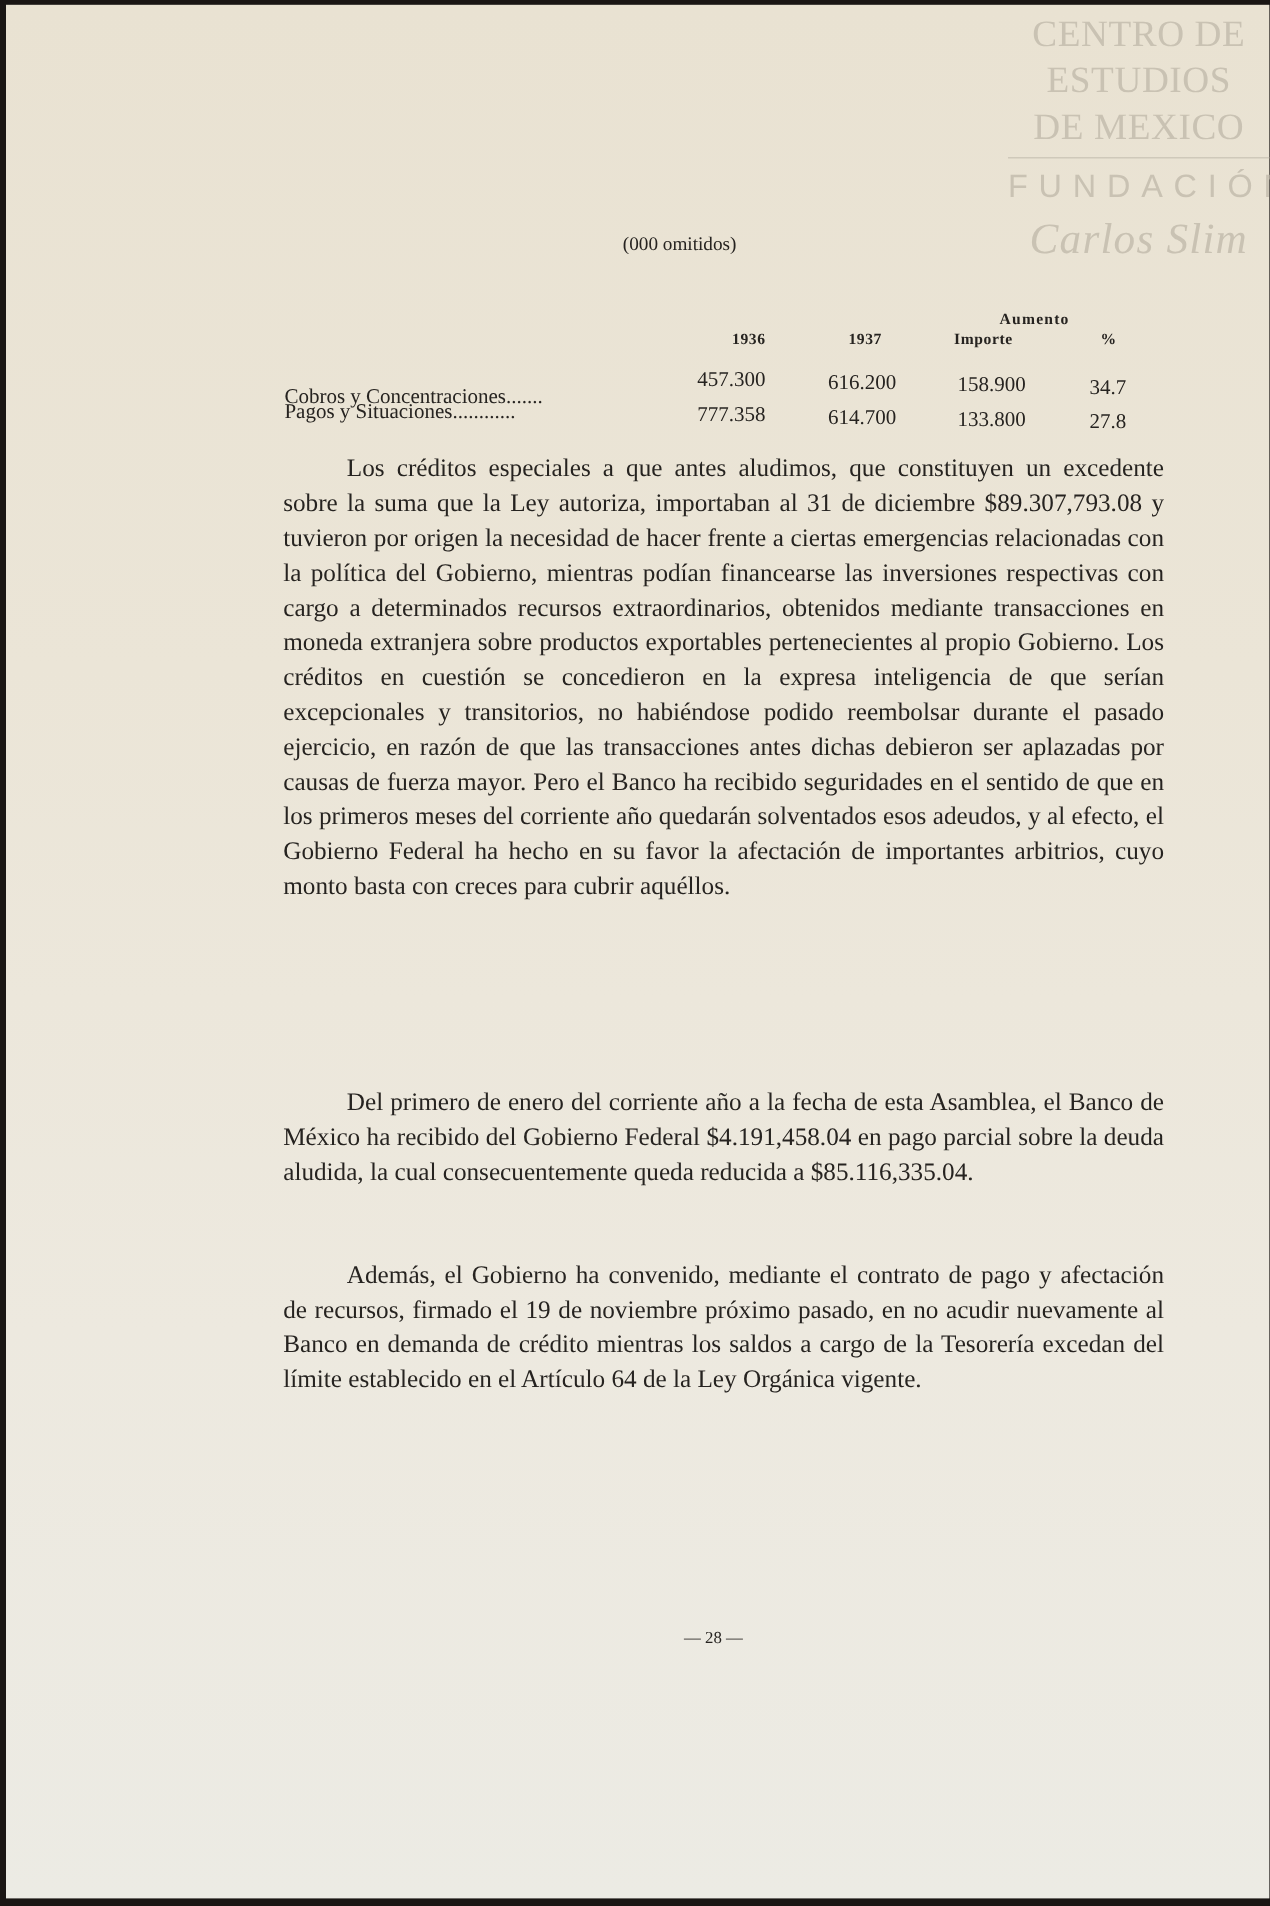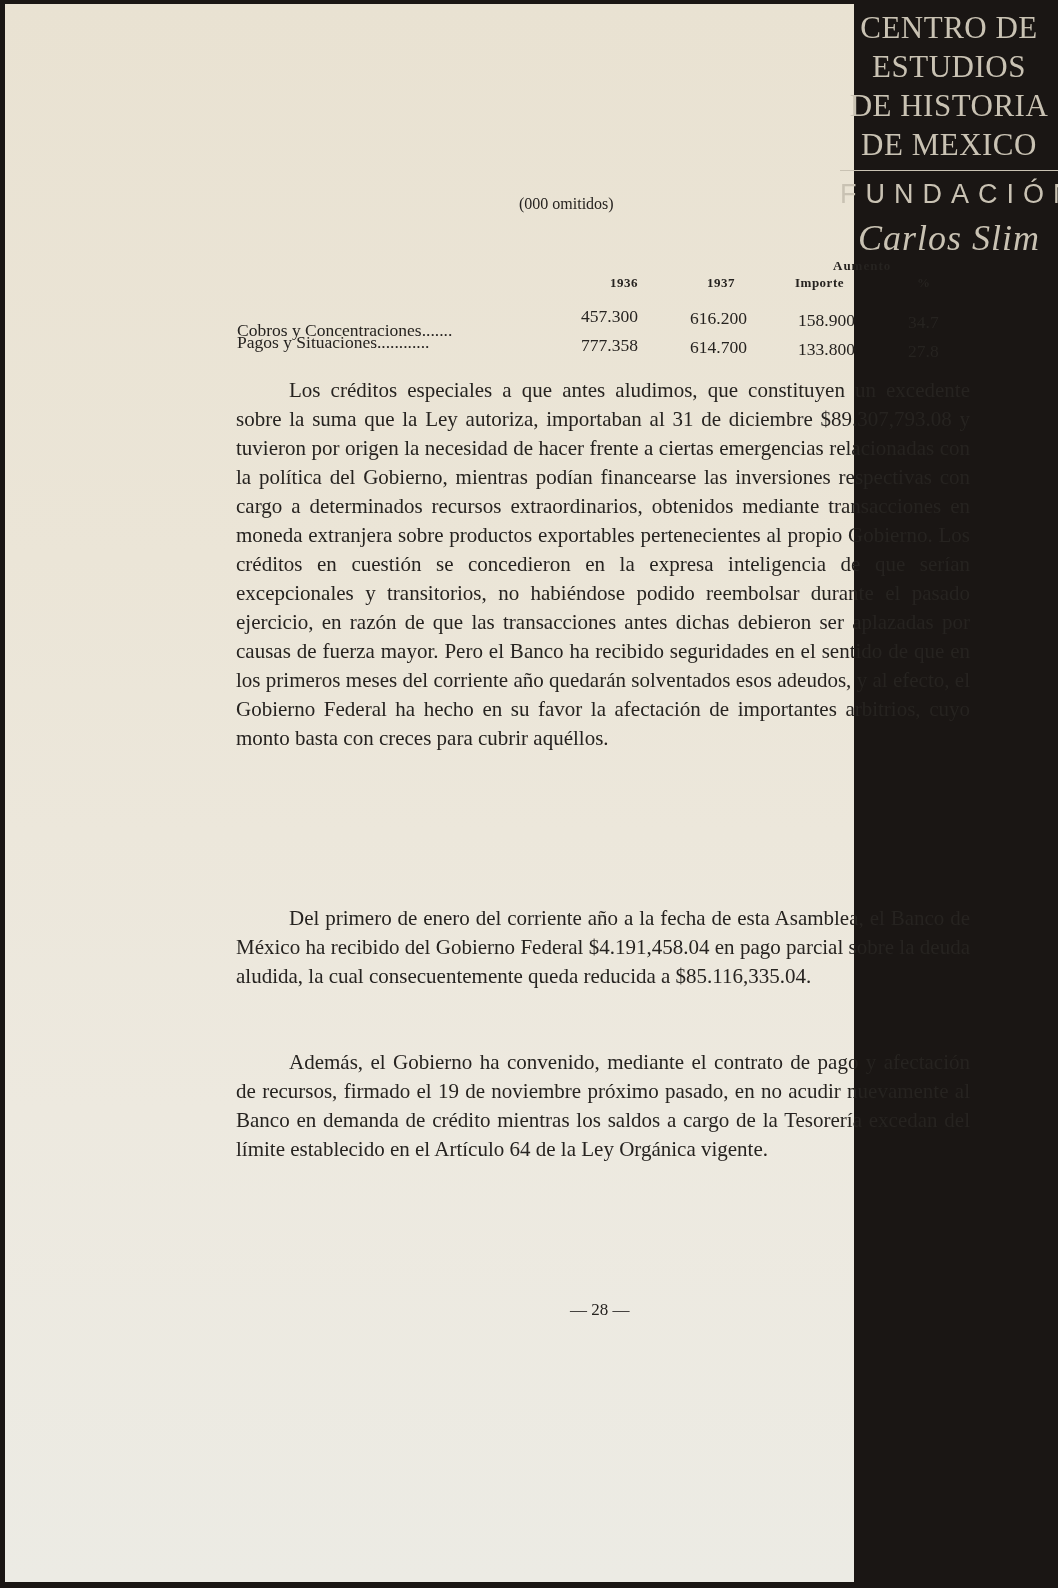--- a/index.html
+++ b/index.html
@@ -3,21 +3,21 @@
   <meta charset="utf-8">
   <style>
     html, body { margin: 0; padding: 0; }
     body {
       width: 1058px; height: 1588px; overflow: hidden;
       background: #1a1614;
       position: relative;
       font-family: "Liberation Serif", "DejaVu Serif", serif;
     }
     .page {
-      position: absolute; left: 5px; top: 4px; width: 849px; height: 1578px;
+      position: absolute; left: 5px; top: 4px; width: 1053px; height: 1578px;
       background: linear-gradient(180deg, #e9e2d2 0%, #ebe5d7 35%, #ede9df 70%, #ecebe4 100%);
       color: #262320;
     }
     .watermark {
       position: absolute; left: 835px; top: 4px; width: 218px;
       text-align: center; color: #c9c2b3;
       font-family: "Liberation Serif", serif;
     }
     .wm-line { font-size: 31px; line-height: 39px; letter-spacing: 0.5px; }
     .wm-rule { border-top: 1px solid #c9c2b3; margin: 6px 0 0 0; width: 218px; }
@@ -37,32 +37,31 @@
     .row { position: absolute; left: 232px; font-size: 17.5px; white-space: nowrap; }
     .cell { position: absolute; font-size: 17.5px; }
 
     .para {
       position: absolute; left: 231px; width: 734px;
       font-size: 21px; line-height: 29px; text-align: justify;
       margin: 0;
     }
     .para .indent { display: inline-block; width: 53px; }
     .page-num {
-      position: absolute; left: 565px; top: 1296px; font-size: 17px; text-align: center;
+      position: absolute; left: 565px; top: 1354px; font-size: 14px; text-align: center;
     }
   </style>
 </head>
 <body>
 
 <div class="page">
 
   <div class="watermark">
     <div class="wm-line">CENTRO DE</div>
     <div class="wm-line">ESTUDIOS</div>
-    <div class="wm-line">DE HISTORIA</div>
     <div class="wm-line">DE MEXICO</div>
     <div class="wm-rule"></div>
     <div class="wm-fund">FUNDACIÓN</div>
     <div class="wm-sig">Carlos Slim</div>
   </div>
 
   <div class="subtitle">(000 omitidos)</div>
 
   <div>
     <div class="h-aum">Aumento</div>

